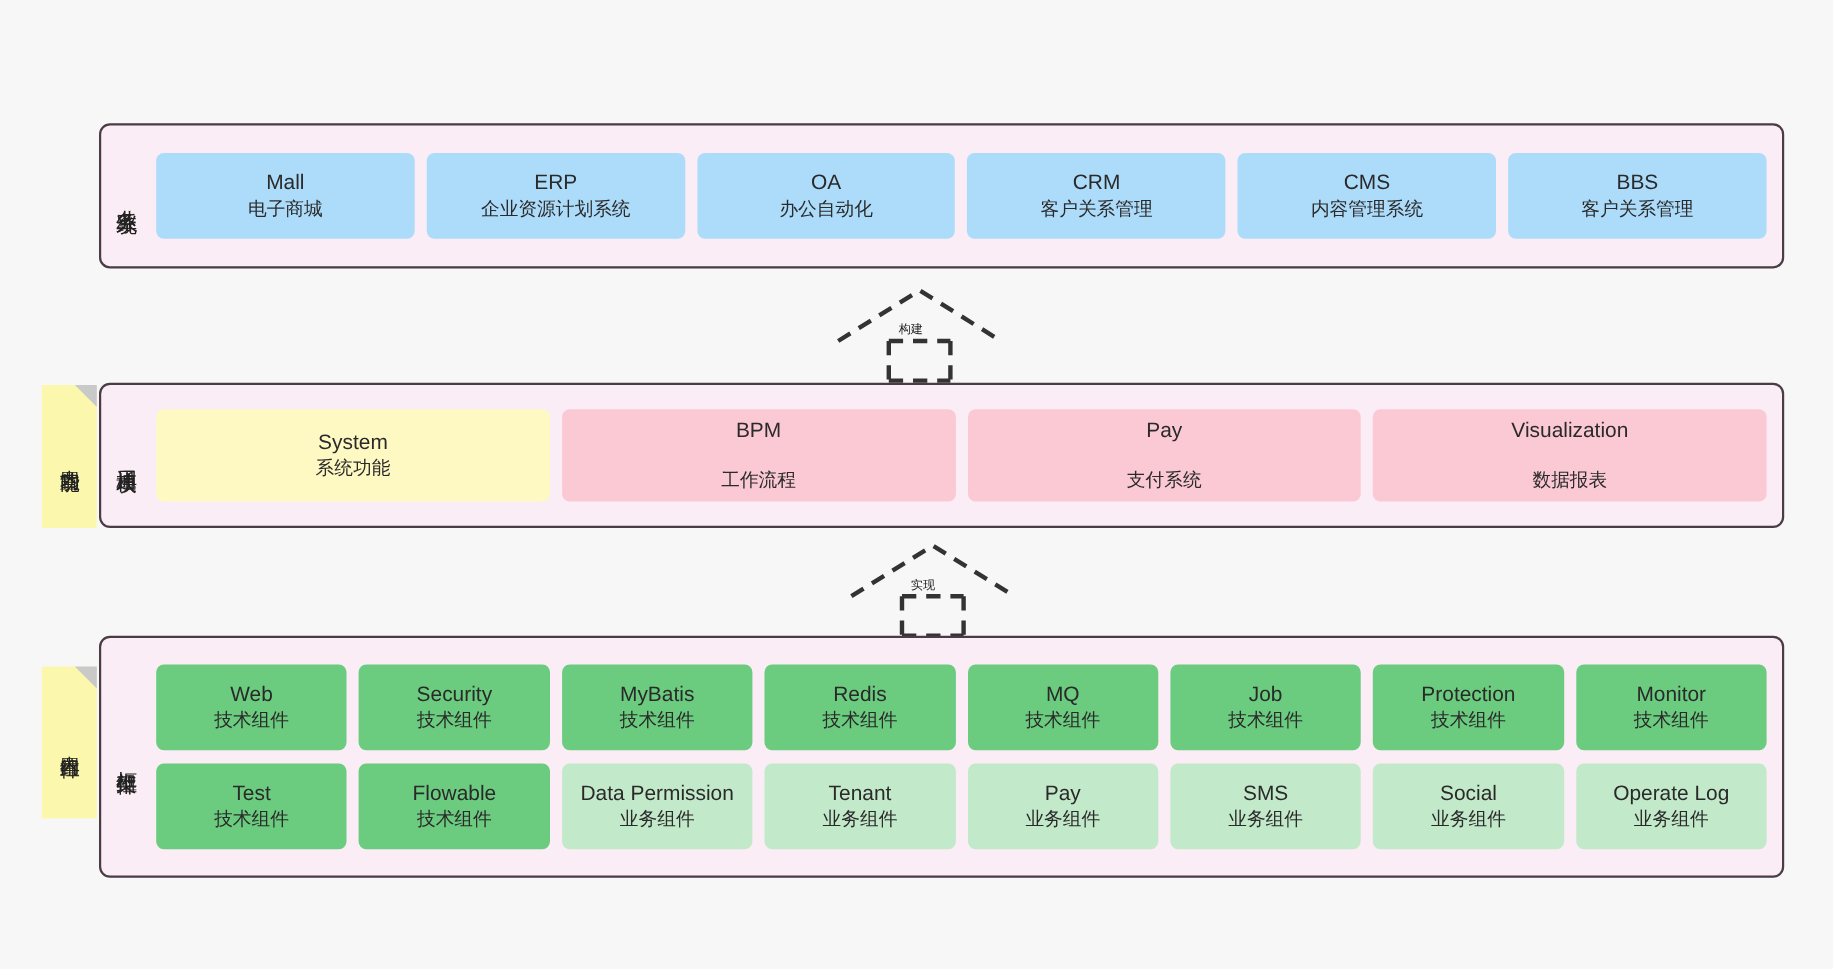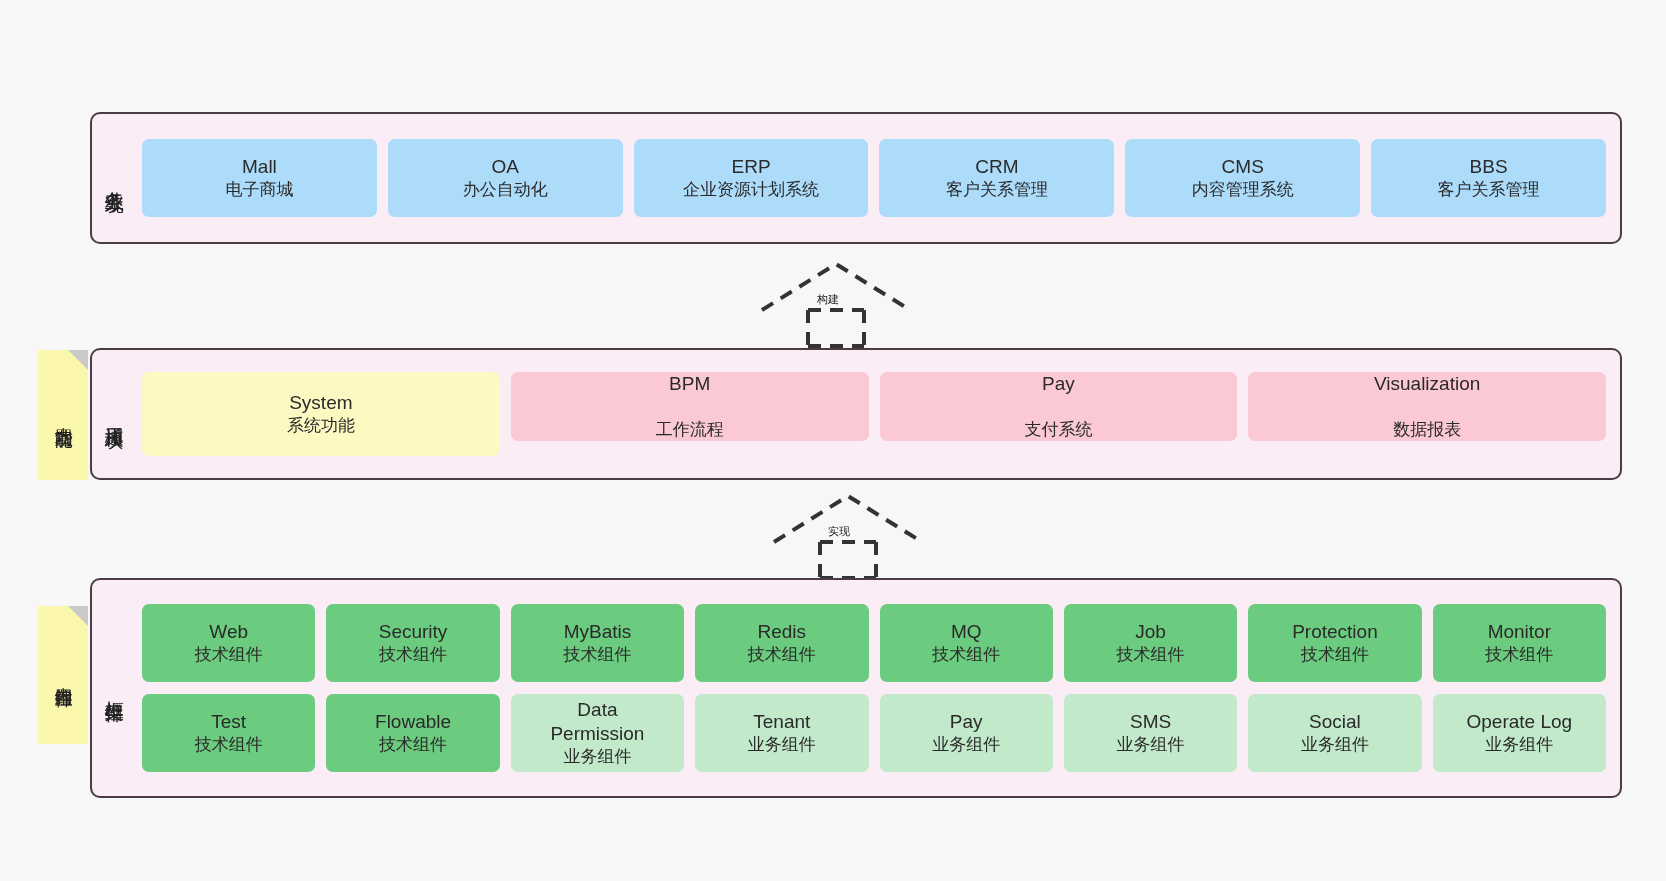--- a/index.html
+++ b/index.html
@@ -47,28 +47,28 @@
   .node {
     flex: 1 1 0;
     border-radius: 7px;
     display: flex;
     flex-direction: column;
     align-items: center;
     justify-content: center;
     text-align: center;
     color: #2A2A2A;
     line-height: 1.28;
-    padding: 6px 20px;
+    padding: 6px 8px;
   }
   .node .n-en { font-size: 19px; }
   .node .n-cn { font-size: 17px; }
 
   .blue      { background: #ADDCFB; height: 78px; }
   .red-dark  { background: #fef9c3; height: 84px; }
-  .red-light { background: #FBC9D3; height: 69px; gap: 22px; }
+  .red-light { background: #FBC9D3; height: 84px; gap: 22px; }
   .grn-dark  { background: #6BCB7F; height: 78px; }
   .grn-light { background: #C2E9C9; height: 78px; }
 
   
   #layer-business  { left: 90px;  top: 112px; width: 1532px; height: 132px; }
   #layer-modules   { left: 90px;  top: 348px; width: 1532px; height: 132px; }
   #layer-framework { left: 90px;  top: 578px; width: 1532px; height: 220px; }
 
   
   .note {
@@ -128,26 +128,26 @@
 
   <div class="layer" id="layer-business">
     <div class="layer-title">业务系统</div>
     <div class="boxes-wrap">
       <div class="box-row">
         <div class="node blue">
           <span class="n-en">Mall</span>
           <span class="n-cn">电子商城</span>
         </div>
         <div class="node blue">
+          <span class="n-en">ERP</span>
+          <span class="n-cn">企业资源计划系统</span>
+        </div>
+        <div class="node blue">
           <span class="n-en">OA</span>
           <span class="n-cn">办公自动化</span>
-        </div>
-        <div class="node blue">
-          <span class="n-en">ERP</span>
-          <span class="n-cn">企业资源计划系统</span>
         </div>
         <div class="node blue">
           <span class="n-en">CRM</span>
           <span class="n-cn">客户关系管理</span>
         </div>
         <div class="node blue">
           <span class="n-en">CMS</span>
           <span class="n-cn">内容管理系统</span>
         </div>
         <div class="node blue">

